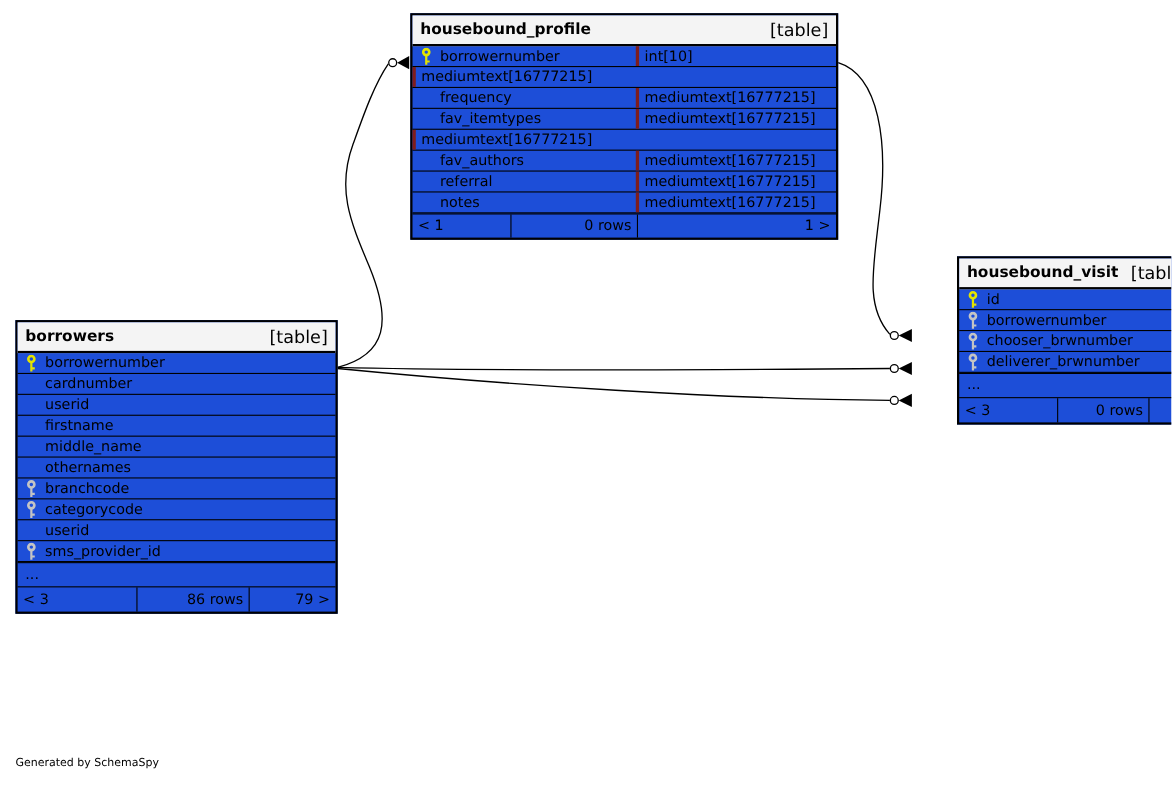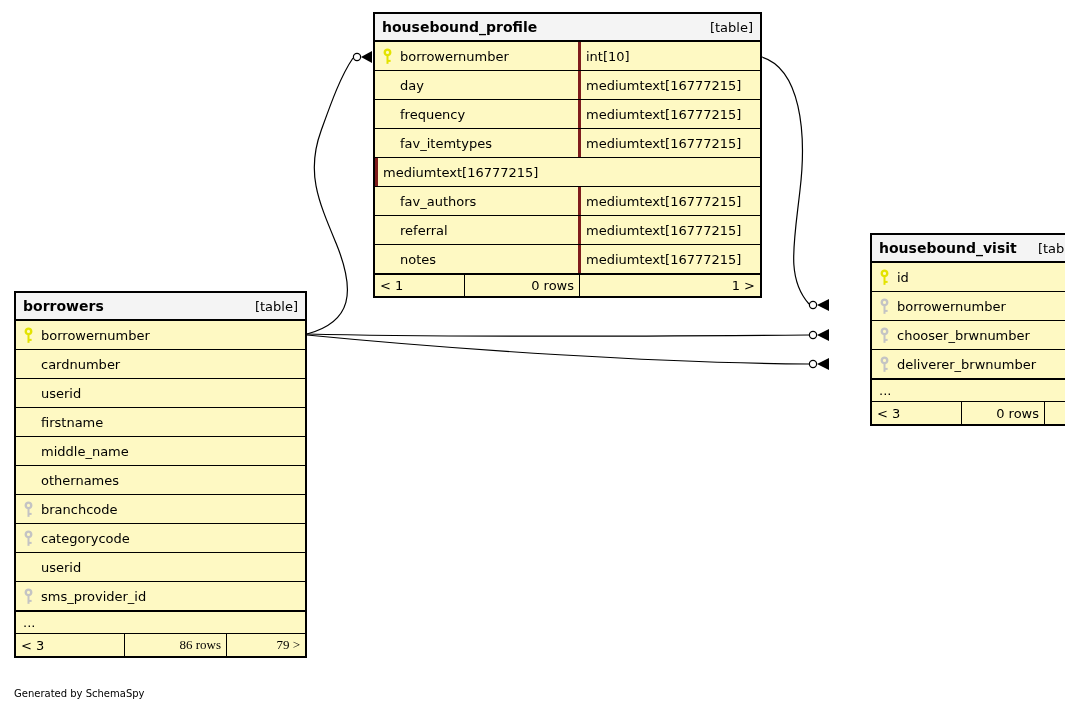--- a/index.html
+++ b/index.html
@@ -2,32 +2,32 @@
 <html><head>
 <meta charset="utf-8">
 <style>
   html,body{margin:0;padding:0;background:#ffffff;}
   #canvas{
     position:relative;width:1065px;height:717px;background:#ffffff;overflow:hidden;
     font-family:"DejaVu Sans","Liberation Sans",sans-serif;color:#000;
   }
   #rel-layer{position:absolute;left:0;top:0;width:1065px;height:717px;z-index:1;}
   .dbtable{
-    position:absolute;z-index:2;background:#fef9c3;border:2px solid #000;
+    position:absolute;z-index:2;background:#1d4ed8;border:2px solid #000;
     box-sizing:border-box;font-size:13px;
   }
   .thead{
     display:flex;justify-content:space-between;align-items:center;
     background:#f4f4f4;border-bottom:2px solid #000;height:28px;padding:0 7px;
     box-sizing:border-box;
   }
   .tname{font-weight:bold;font-size:14px;}
-  .ttag{font-size:13px;}
+  .ttag{font-size:16px;}
   .trow{
-    display:flex;align-items:stretch;height:29px;border-bottom:1px solid #000;
+    display:flex;align-items:stretch;height:19px;border-bottom:1px solid #000;
     box-sizing:border-box;
   }
   .trow:last-of-type{border-bottom:none;}
   .cell-name{
     flex:1;display:flex;align-items:center;padding-left:7px;gap:7px;min-width:0;
   }
   .cell-type{
     width:182px;border-left:3px solid #7f1d1d;display:flex;align-items:center;
     padding-left:5px;box-sizing:border-box;
   }
@@ -45,21 +45,21 @@
     border-right:1px solid #000;
   }
   .fcell:last-child{border-right:none;}
   .f-left{justify-content:flex-start;}
   .f-right{justify-content:flex-end;}
   
   #t-profile{left:373px;top:12px;width:389px;}
   #t-borrowers{left:14px;top:291px;width:293px;}
   #t-visit{left:870px;top:233px;width:220px;}
   #t-profile .f1{width:90px;} #t-profile .f2{width:115px;} #t-profile .f3{flex:1;}
-  #t-borrowers .f1{width:109px;} #t-borrowers .f2{width:102px;font-family:Liberation Serif, serif;} #t-borrowers .f3{flex:1;font-family:Liberation Serif, serif;}
+  #t-borrowers .f1{width:109px;} #t-borrowers .f2{width:102px;} #t-borrowers .f3{flex:1;}
   #t-visit .f1{width:90px;} #t-visit .f2{width:83px;} #t-visit .f3{flex:1;}
   #credit{
     position:absolute;left:14px;top:688px;z-index:2;font-size:10px;
   }
 </style>
 </head>
 <body>
 
 <div id="canvas">
 
@@ -102,26 +102,20 @@
     <div class="trow">
       <div class="cell-name">
           <svg class="key pk">
             <use href="#keysym"></use>
           </svg>
           <span>borrowernumber</span>
         </div>
       <div class="cell-type">int[10]</div>
     </div>
     <div class="trow">
-      <div class="cell-name">
-          <svg class="key nokey">
-            <use href="#keysym"></use>
-          </svg>
-          <span>day</span>
-        </div>
       <div class="cell-type">mediumtext[16777215]</div>
     </div>
     <div class="trow">
       <div class="cell-name">
           <svg class="key nokey">
             <use href="#keysym"></use>
           </svg>
           <span>frequency</span>
         </div>
       <div class="cell-type">mediumtext[16777215]</div>

